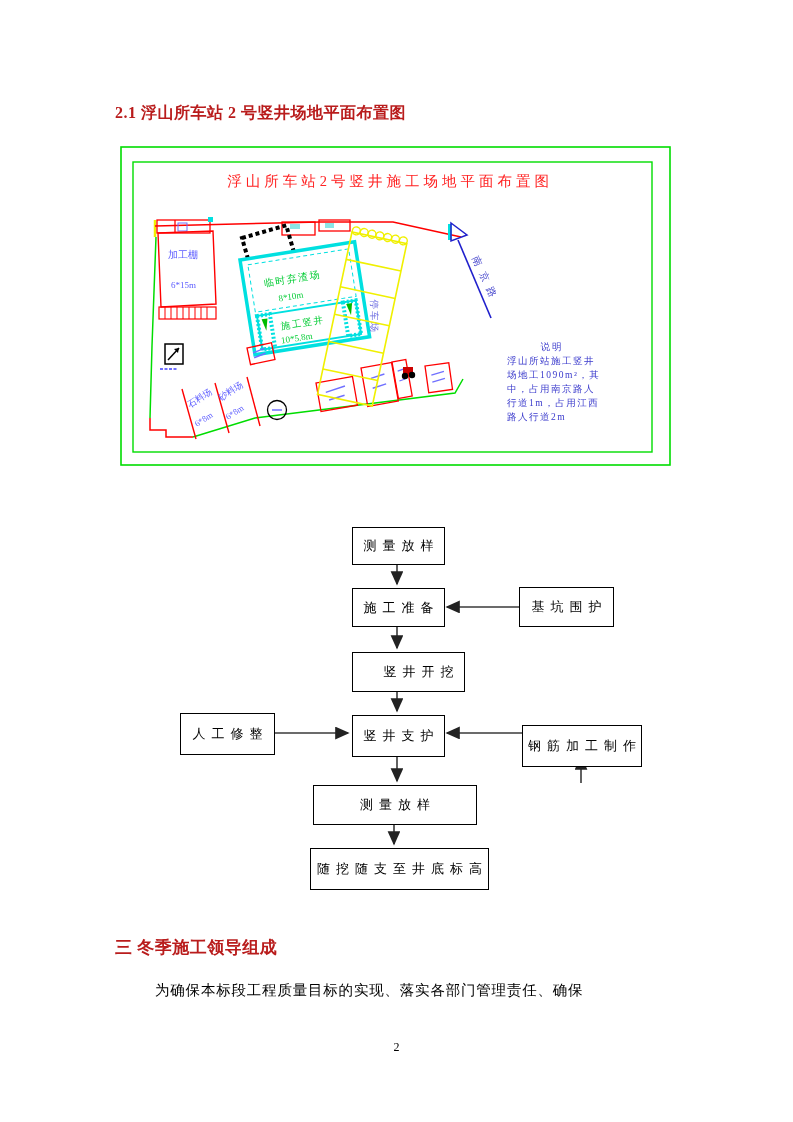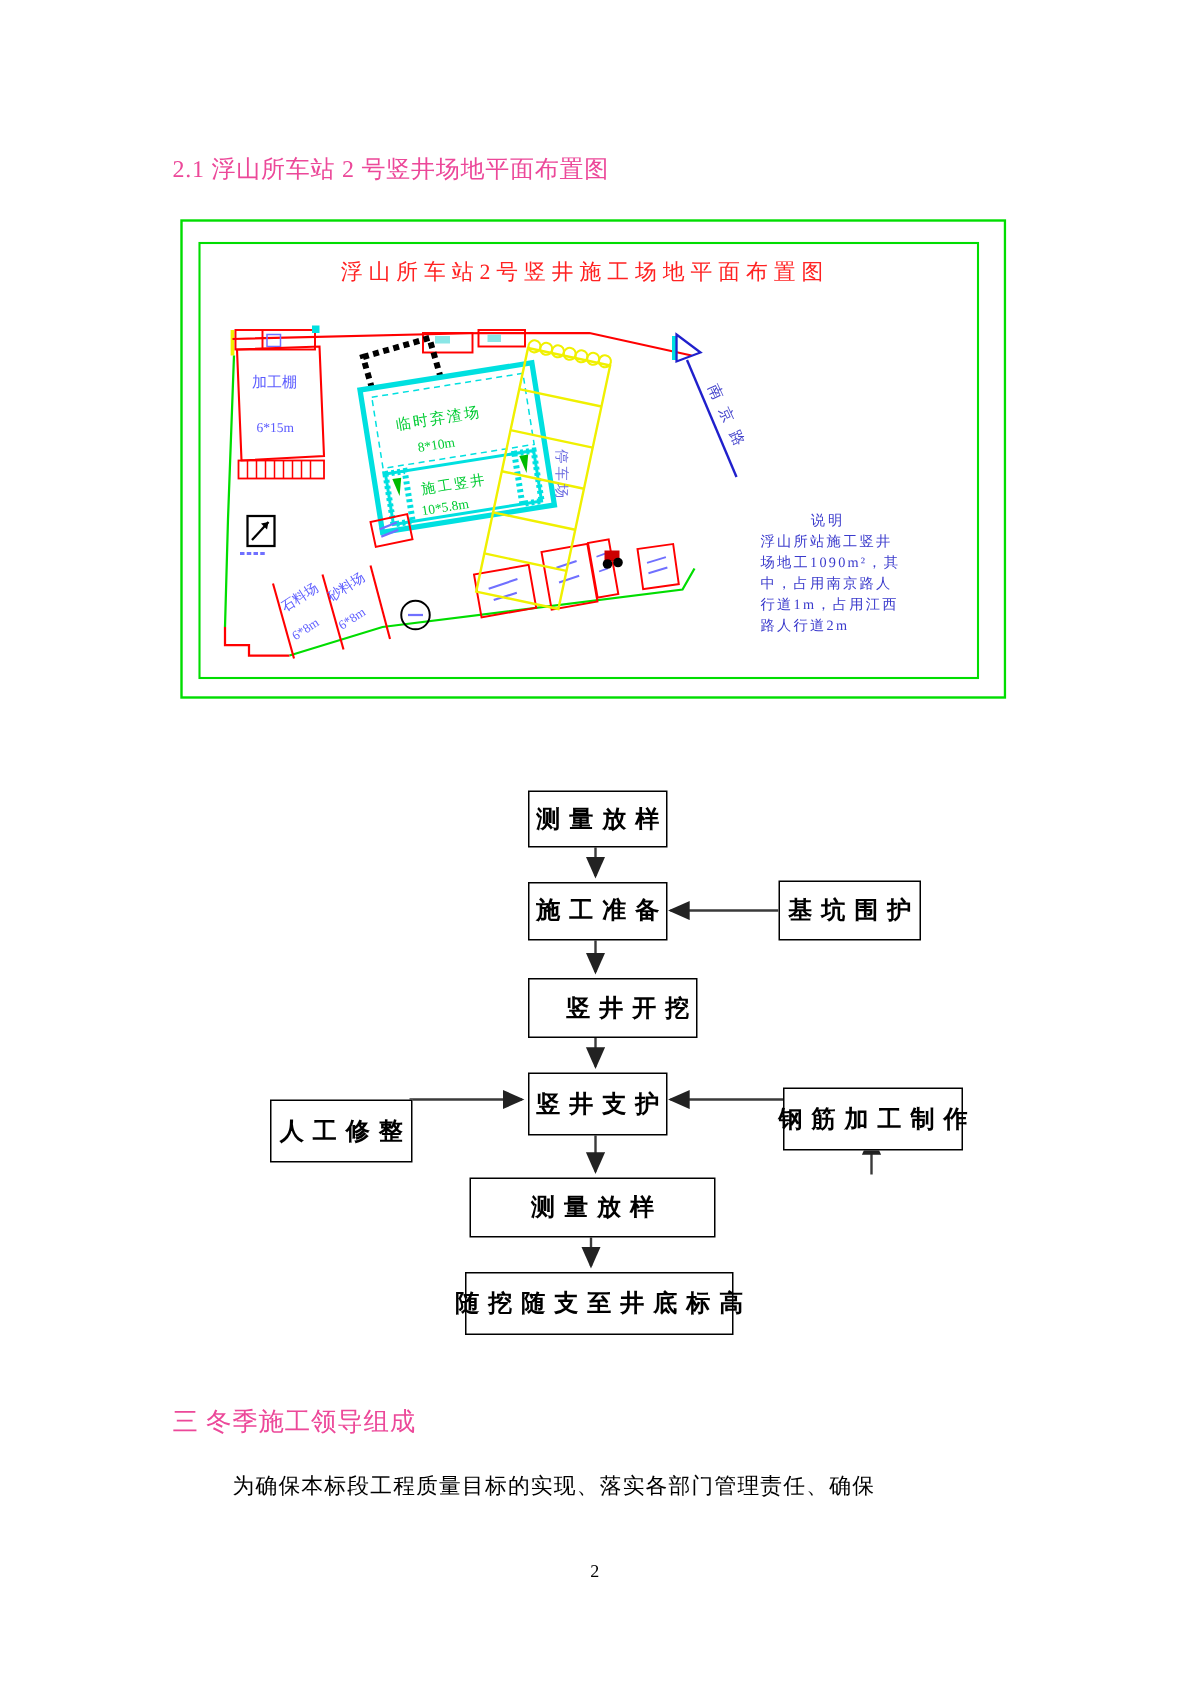--- a/index.html
+++ b/index.html
@@ -1,31 +1,31 @@
 <!DOCTYPE html>
 <html><head>
 <meta charset="utf-8">
 <style>
   html,body{margin:0;padding:0;background:#888;}
   #page{position:relative;width:793px;height:1122px;background:#ffffff;
         font-family:"Liberation Serif",serif;overflow:hidden;}
-  .h2{position:absolute;font-weight:normal;font-size:16px;color:#ec4899;letter-spacing:0.5px;white-space:nowrap;}
+  .h2{position:absolute;font-weight:bold;font-size:16px;color:#b91c1c;letter-spacing:0.5px;white-space:nowrap;}
   #heading-21{left:115px;top:103px;}
   #heading-22{left:115px;top:487px;}
   #heading-3{left:115px;top:936px;font-size:17px;}
   #body-par{position:absolute;left:155px;top:981px;font-size:14.5px;color:#000;letter-spacing:0.8px;white-space:nowrap;text-align:right;}
   #page-num{position:absolute;left:0;top:1040px;width:793px;text-align:center;font-size:12px;color:#000;}
   
   #site-plan{position:absolute;left:120px;top:146px;width:551px;height:320px;}
   
   #flowchart{position:absolute;left:100px;top:515px;width:580px;height:385px;}
   #flowchart svg{position:absolute;left:0;top:0;}
   .fc-box{position:absolute;border:1px solid #000;background:#fff;display:flex;
-          align-items:center;justify-content:center;font-size:16px;color:#000;
-          letter-spacing:6px;text-indent:6px;white-space:nowrap;font-weight:bold;}
+          align-items:center;justify-content:center;font-size:13px;color:#000;
+          letter-spacing:6px;text-indent:6px;white-space:nowrap;}
 </style>
 </head>
 <body>
 
 <div id="page">
 
   <div class="h2" id="heading-21">2.1 浮山所车站 2 号竖井场地平面布置图</div>
 
   <div id="site-plan">
     <svg width="551" height="320" viewBox="0 0 551 320">
@@ -187,21 +187,21 @@
         <line x1="419" y1="92" x2="347" y2="92" marker-end="url(#ah)"></line>
         <line x1="173" y1="218" x2="248" y2="218" marker-end="url(#ah)"></line>
         <line x1="422" y1="218" x2="347" y2="218" marker-end="url(#ah)"></line>
         <line x1="481" y1="268" x2="481" y2="242" marker-end="url(#ah)"></line>
       </g>
     </svg>
     <div class="fc-box" style="left:252px;top:12px;width:91px;height:36px;">测量放样</div>
     <div class="fc-box" style="left:252px;top:73px;width:91px;height:37px;">施工准备</div>
     <div class="fc-box" style="left:419px;top:72px;width:93px;height:38px;">基坑围护</div>
     <div class="fc-box" style="left:252px;top:137px;width:91px;height:38px;padding-left:20px;">竖井开挖</div>
-    <div class="fc-box" style="left:80px;top:198px;width:93px;height:40px;margin-top:20px;">人工修整</div>
+    <div class="fc-box" style="left:80px;top:198px;width:93px;height:40px;">人工修整</div>
     <div class="fc-box" style="left:252px;top:200px;width:91px;height:40px;">竖井支护</div>
     <div class="fc-box" style="left:422px;top:198px;width:118px;height:40px;margin-top:12px;">钢筋加工制作</div>
     <div class="fc-box" style="left:213px;top:270px;width:162px;height:38px;">测量放样</div>
     <div class="fc-box" style="left:210px;top:333px;width:177px;height:40px;">随挖随支至井底标高</div>
   </div>
 
   <div class="h2" id="heading-3">三 冬季施工领导组成</div>
   <div id="body-par">为确保本标段工程质量目标的实现、落实各部门管理责任、确保</div>
   <div id="page-num">2</div>
 

